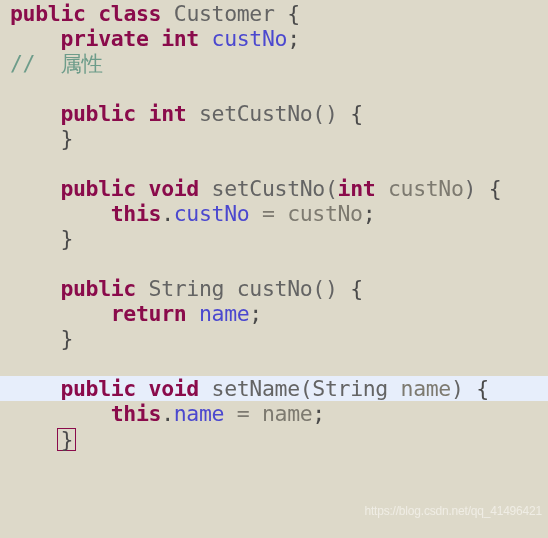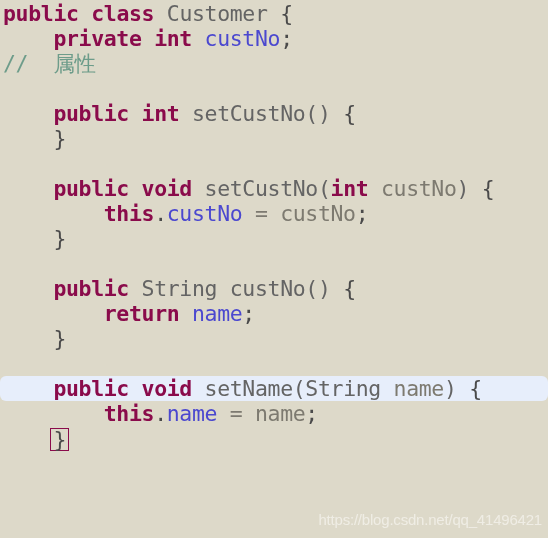--- a/index.html
+++ b/index.html
@@ -31,26 +31,25 @@
   }
 
   .code-line {
     position: relative;
     height: 25px;
     line-height: 25px;
     font-size: 21.5px;
     white-space: pre;
     letter-spacing: -0.35px;
     color: #5f5f5f;
-    padding-left: 3px;
+    padding-left: 10px;
   }
 
   .code-line.highlight {
     background: #e7eefb;
-    border-radius: 6px;
   }
 
   .code-line.blank {
     color: transparent;
   }
 
   
   .tok-keyword {
     color: #8a0b4b;
     font-weight: bold;
@@ -84,23 +83,23 @@
     padding: 0 2px;
     margin: 0 -3px;
     position: relative;
     top: 1px;
     color: #4a4a4a;
   }
 
   .watermark {
     position: absolute;
     right: 6px;
-    bottom: 10px;
+    bottom: 20px;
     font-family: "Liberation Sans", sans-serif;
-    font-size: 15px;
+    font-size: 12px;
     color: #f3f1ea;
     opacity: 0.85;
     letter-spacing: -0.2px;
     white-space: nowrap;
     pointer-events: none;
     text-align: right;
   }
 </style>
 </head>
 <body>

